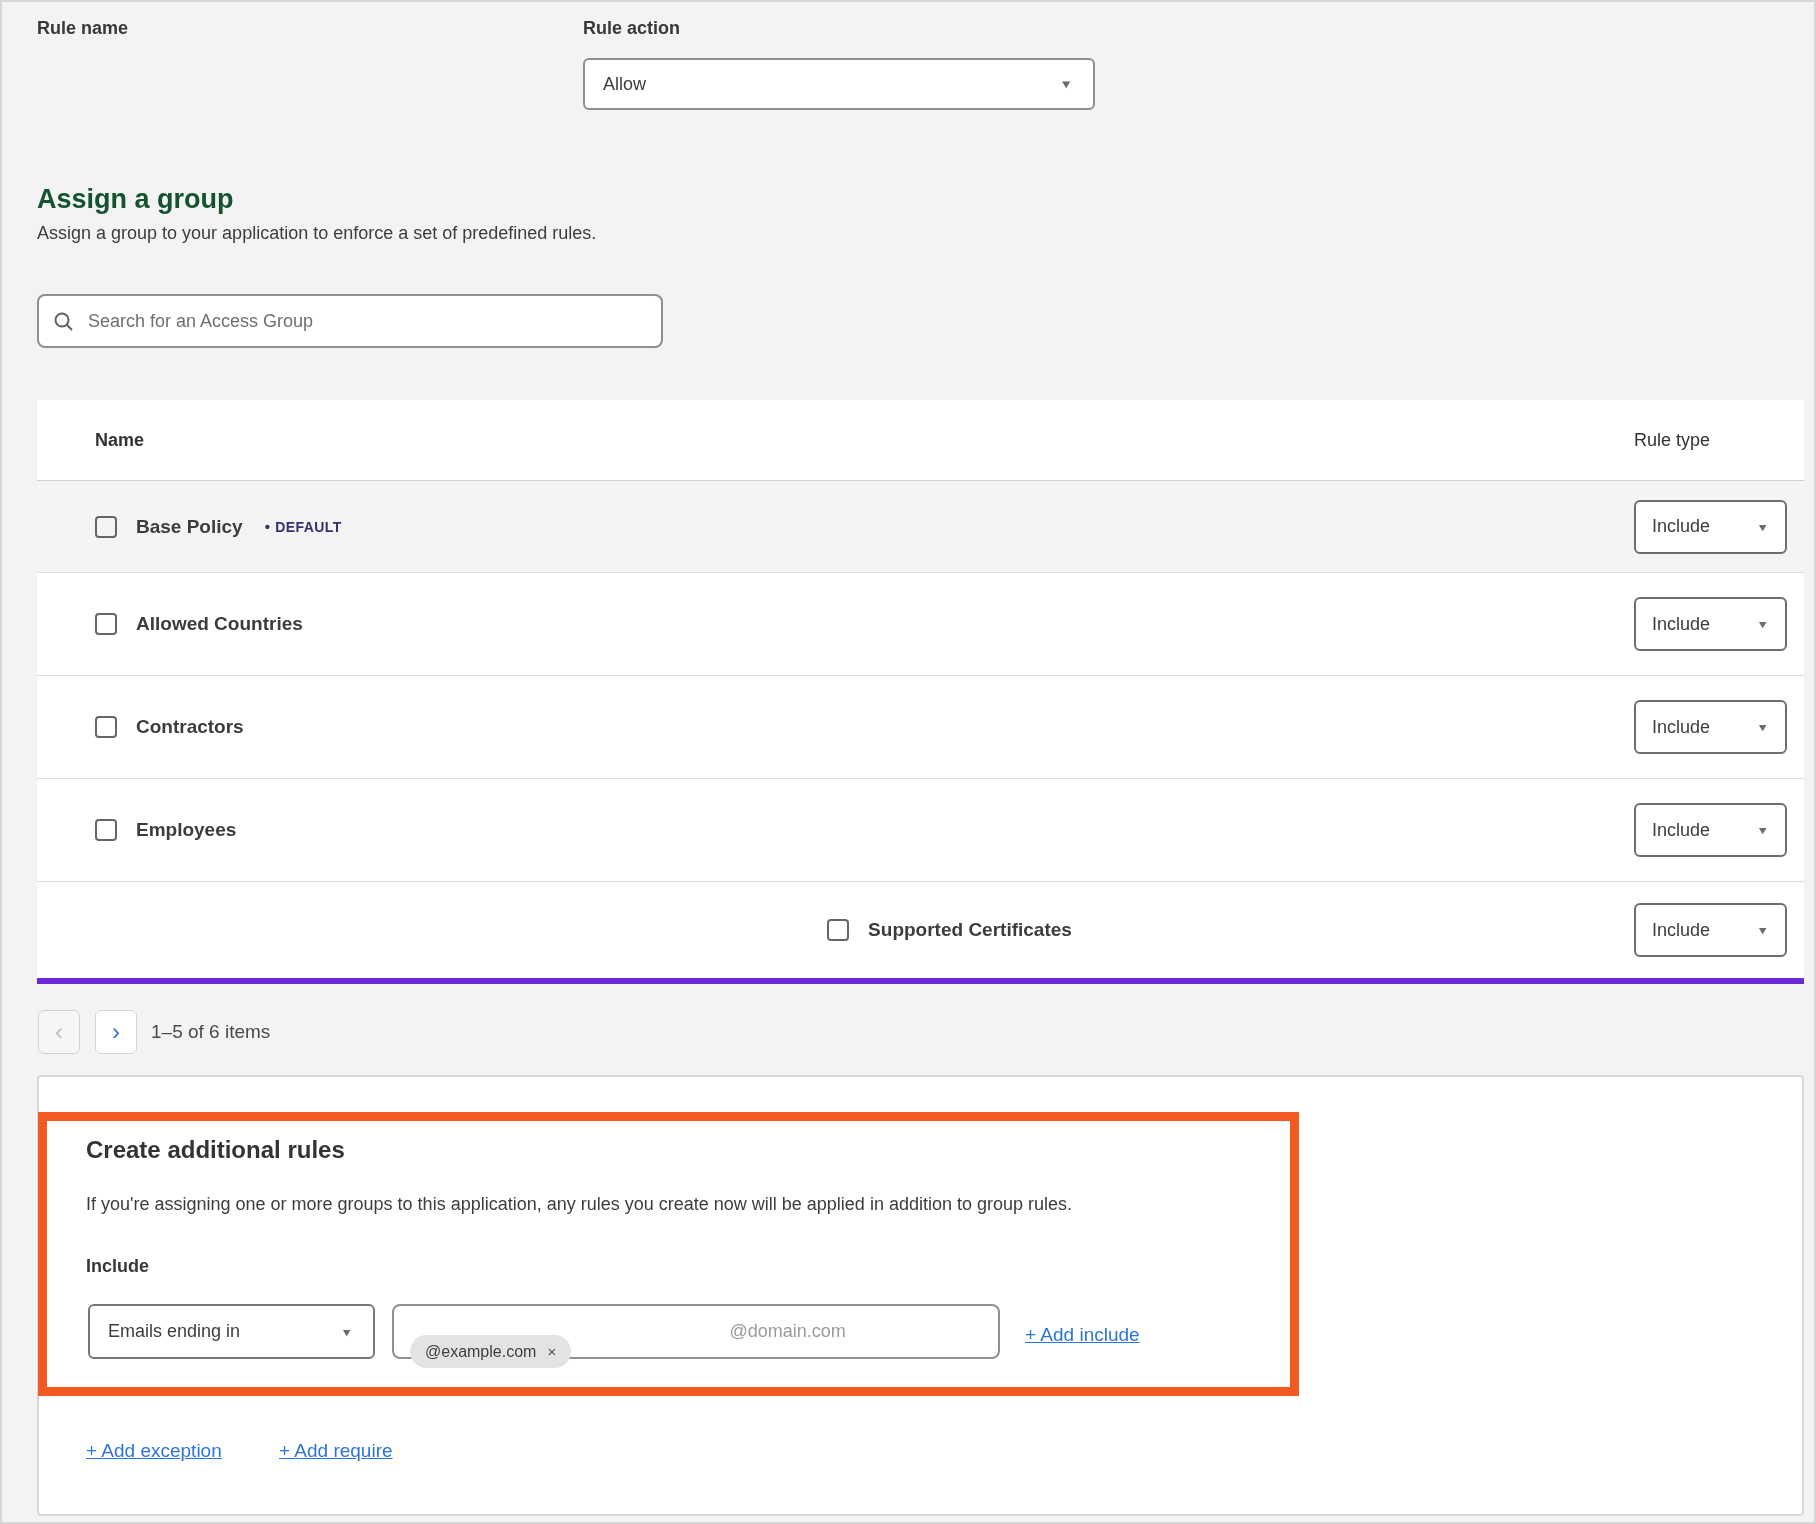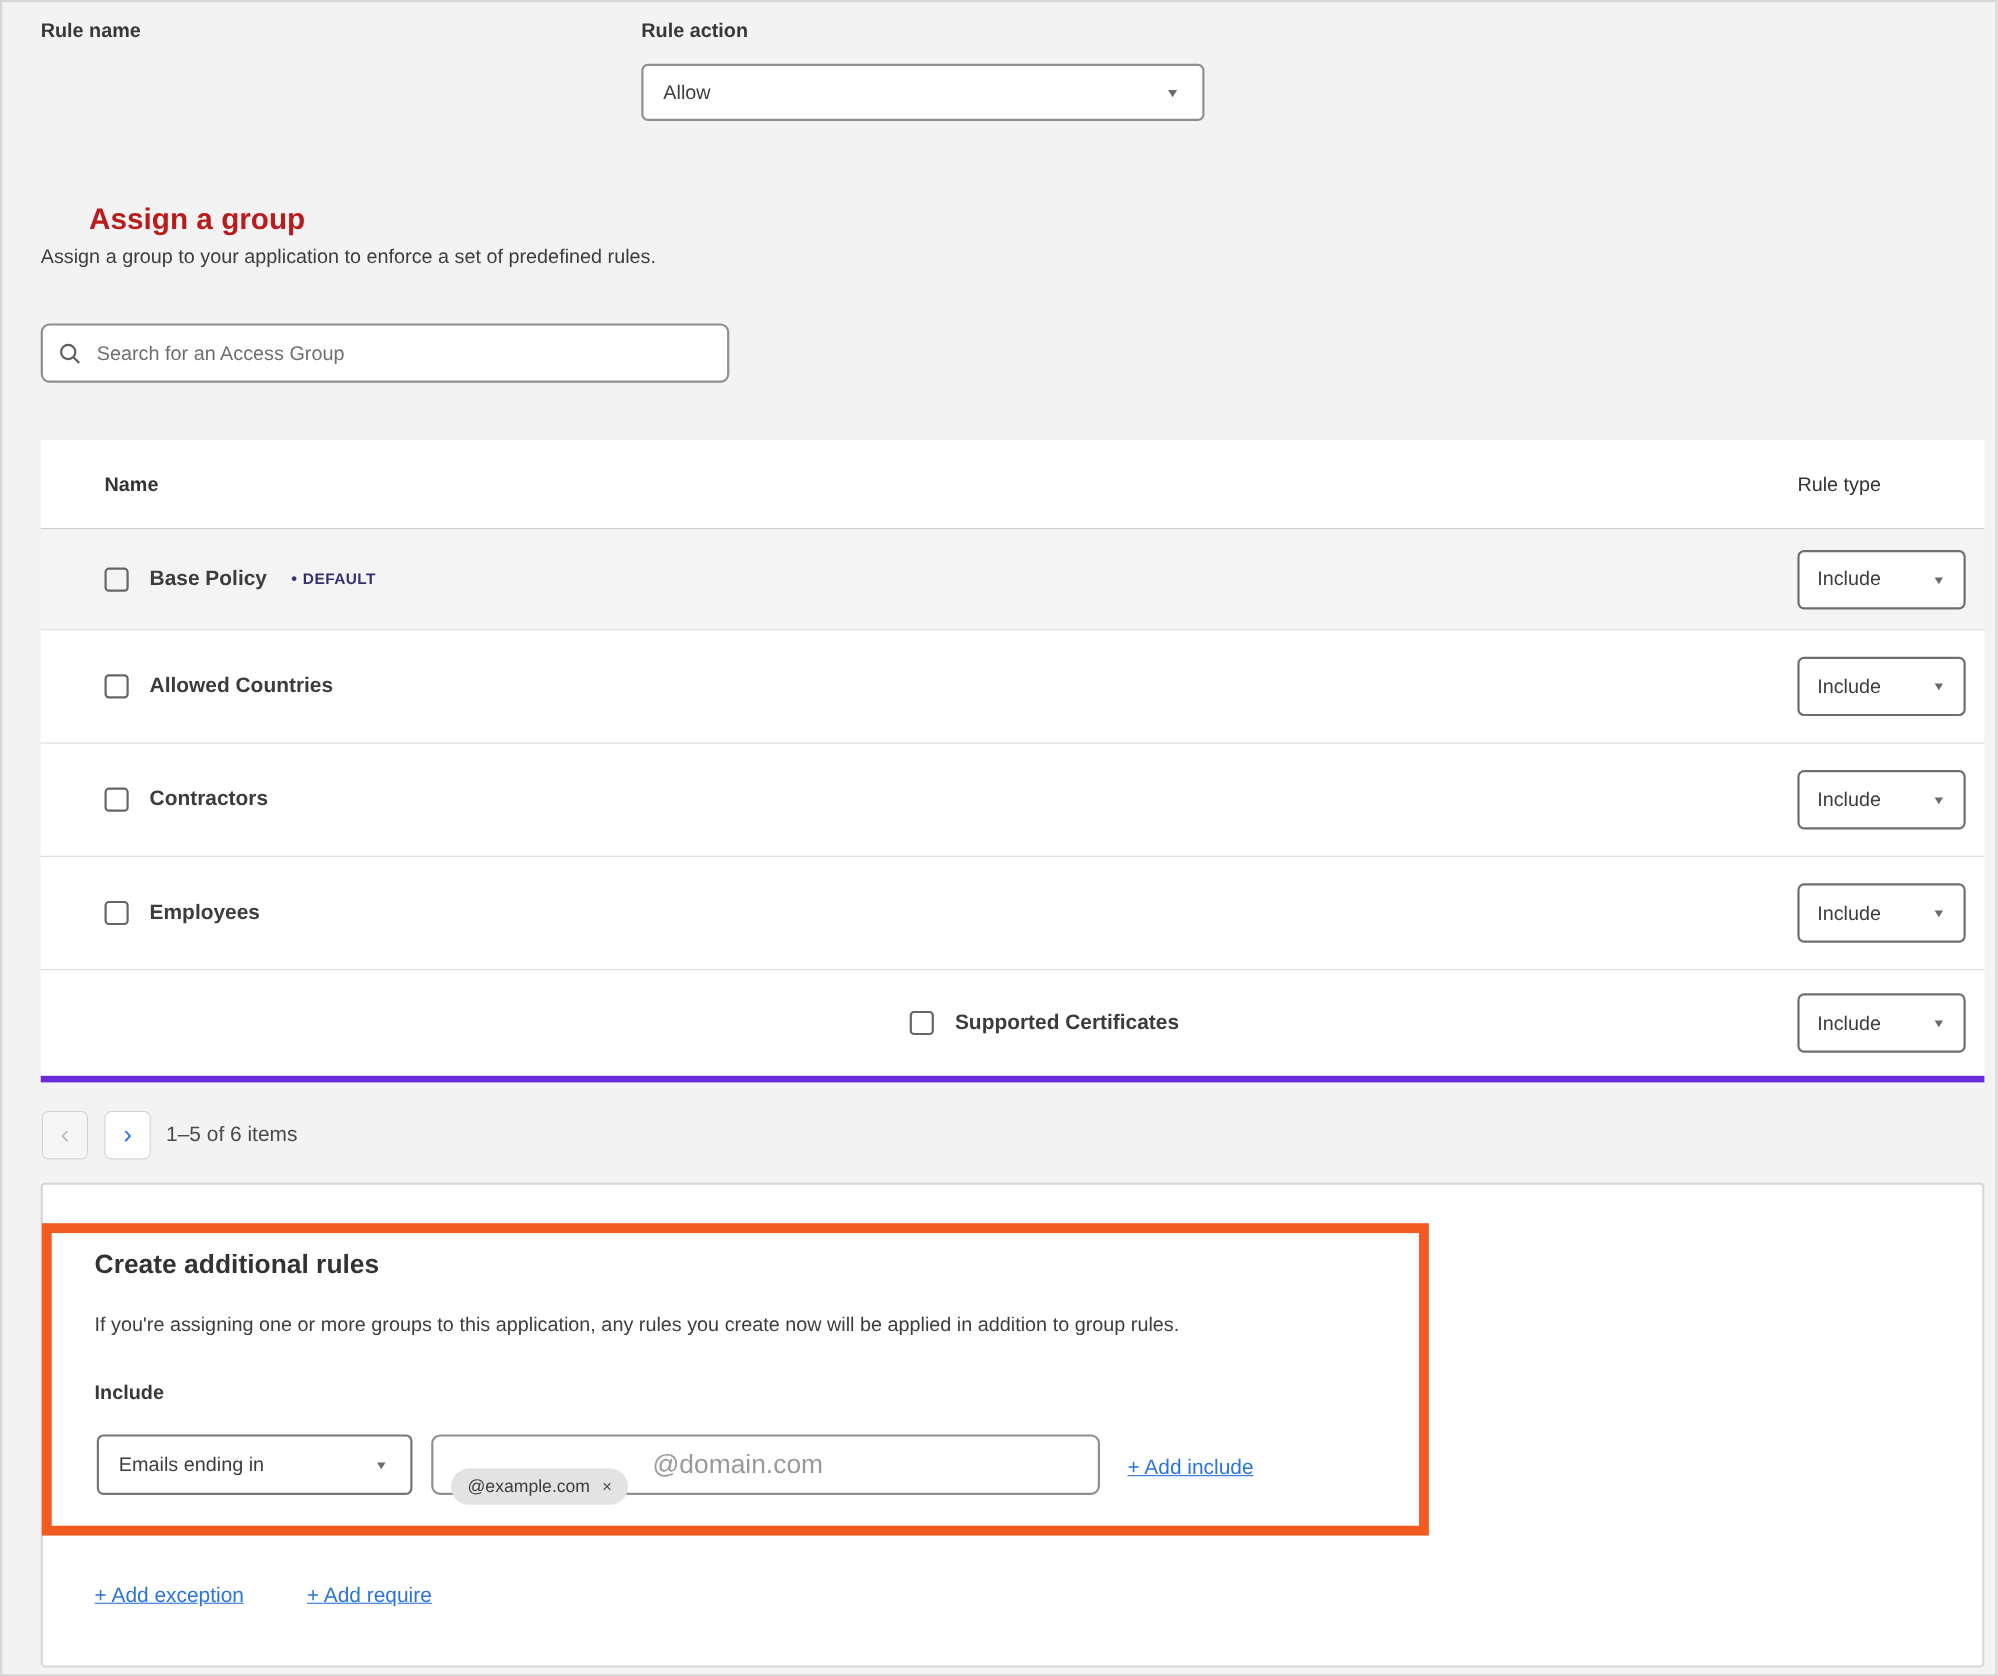--- a/index.html
+++ b/index.html
@@ -23,21 +23,21 @@
     display:flex; align-items:center;
   }
   input.text-input { font-family:"Liberation Sans", sans-serif; width:512px; }
   .select-box { cursor:pointer; }
   .select-caret {
     position:absolute; right:20px; top:50%; transform:translateY(-50%) scaleY(.8);
     font-size:14px; color:#6b6b6b; pointer-events:none;
   }
 
   
-  .h-assign { position:absolute; left:35px; top:182px; font-size:27px; font-weight:bold; color:#b91c1c;margin-left:44px; }
+  .h-assign { position:absolute; left:35px; top:182px; font-size:27px; font-weight:bold; color:#14532d; }
   .p-assign { position:absolute; left:35px; top:221px; font-size:18px; color:#3d3d3d; }
 
   
   .search-box {
     position:absolute; left:35px; top:292px; width:626px; height:54px;
     background:#fff; border:2px solid #8f8f8f; border-radius:8px;
     display:flex; align-items:center; padding:0 14px;
   }
   .search-box svg { flex:0 0 auto; margin-right:14px; }
   .search-box input {
@@ -108,21 +108,21 @@
     background:#fff; border:2px solid #8f8f8f; border-radius:8px;
     display:flex; align-items:center; padding:0 16px;
   }
   .tag-pill {
     height:33px; background:#e3e3e3; border-radius:17px; padding:0 15px;
     display:inline-flex; align-items:center; font-size:16px; color:#3d3d3d; flex:0 0 auto;margin-top:40px;
   }
   .tag-pill .tag-x { margin-left:11px; font-size:15px; color:#4a4a4a; cursor:pointer; }
   .email-input input {
     border:none; outline:none; flex:1; min-width:40px; margin-left:22px;
-    font-size:24px; color:#3d3d3d; font-family:"Liberation Sans", sans-serif; background:transparent;
+    font-size:18px; color:#3d3d3d; font-family:"Liberation Sans", sans-serif; background:transparent;text-align:center;
   }
   .email-input input::placeholder { color:#9a9a9a; opacity:1; }
 
   .link { color:#2d74d9; text-decoration:underline; font-size:19px; cursor:pointer; }
   .add-include { position:absolute; left:1023px; top:1322px; }
   .add-exception { position:absolute; left:84px; top:1438px; }
   .add-require { position:absolute; left:277px; top:1438px; }
 </style>
 </head>
 <body>

